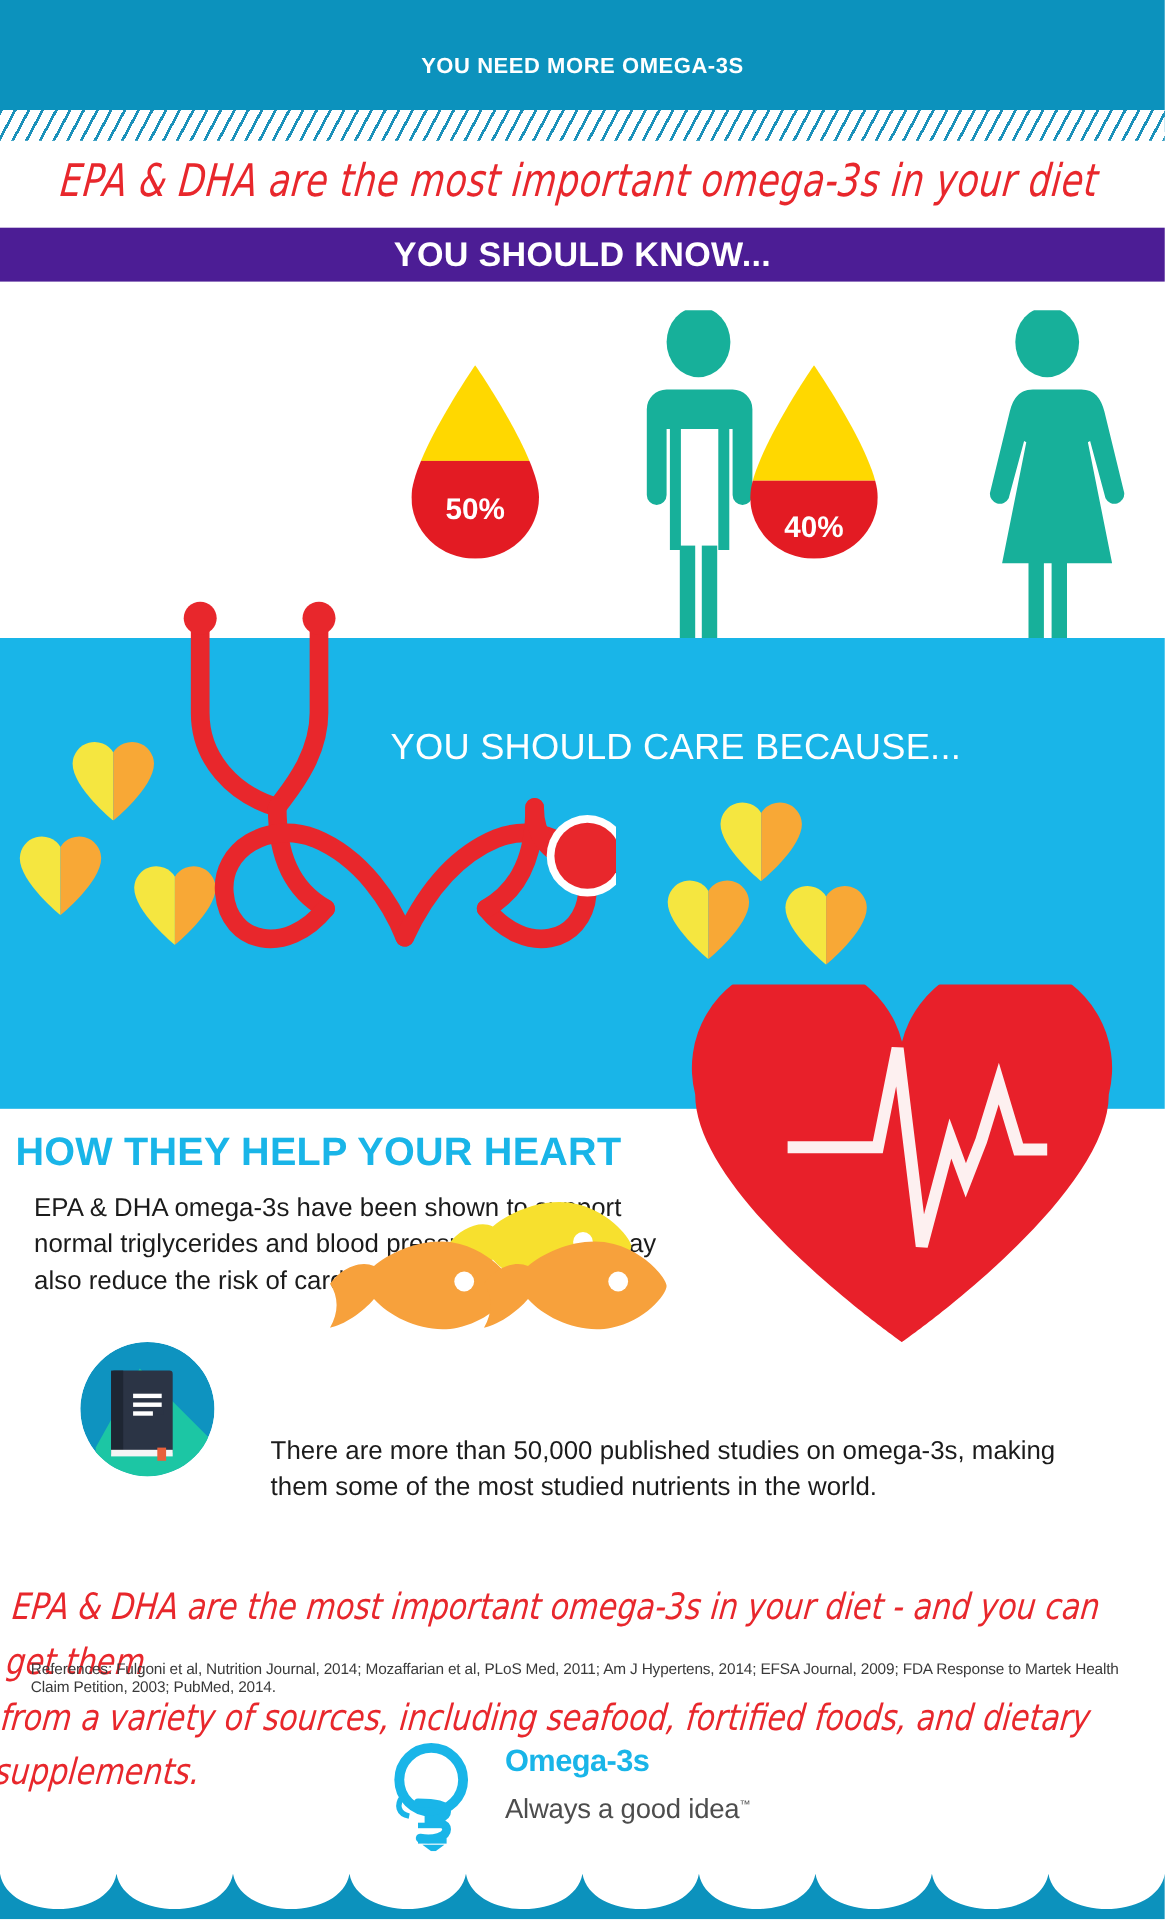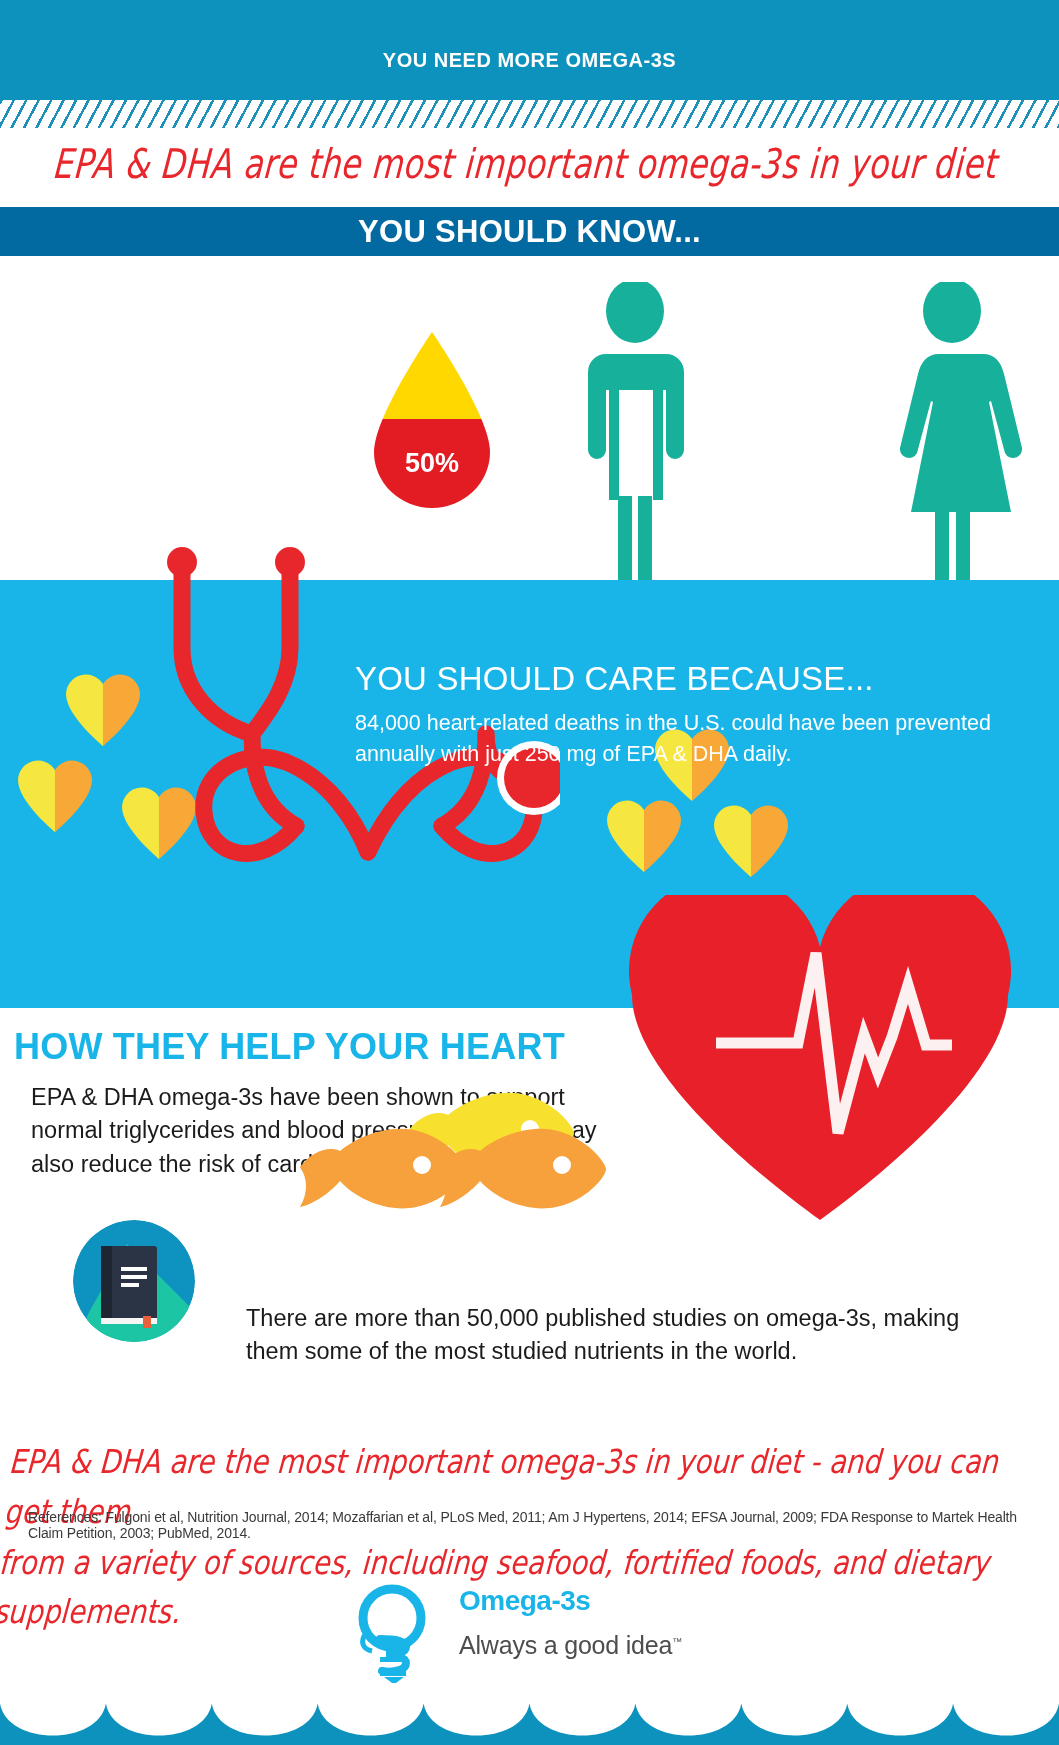--- a/index.html
+++ b/index.html
@@ -60,21 +60,21 @@
     letter-spacing: 0.4px;
     transform: skewX(-6deg) scaleY(1.28);
     transform-origin: center top;
   }
 
   
   .band-know {
     position: absolute;
     left: 0; top: 207px;
     width: 1059px; height: 49px;
-    background: #0369a1;
+    background: #4c1d95;
   }
   .band-know span {
     position: absolute;
     left: 0; top: 50%;
     transform: translateY(-50%);
     width: 100%;
     text-align: center;
     color: #ffffff;
     font-size: 31px;
     font-weight: bold;
@@ -239,20 +239,34 @@
         </clipPath>
       </defs>
       <g clip-path="url(#dclip1)">
         <rect x="0" y="0" width="132" height="89" fill="#ffd800"></rect>
         <rect x="0" y="89" width="132" height="89" fill="#e31b23"></rect>
       </g>
     </svg>
     <div class="drop-pct">50%</div>
   </div>
 
+  <div class="droplet" style="left:674px; top:330px;">
+    <svg width="132" height="178" viewBox="0 0 132 178">
+      <defs>
+        <clipPath id="dclip2">
+          <path d="M66 2 C66 2 124 86 124 122 A58 56 0 0 1 8 122 C8 86 66 2 66 2 Z"></path>
+        </clipPath>
+      </defs>
+      <g clip-path="url(#dclip2)">
+        <rect x="0" y="0" width="132" height="107" fill="#ffd800"></rect>
+        <rect x="0" y="107" width="132" height="71" fill="#e31b23"></rect>
+      </g>
+    </svg>
+    <div class="drop-pct" style="top:134px;">40%</div>
+  </div>
 
   <div class="band-care"></div>
 
   <svg style="position:absolute;left:64px;top:672px;" width="78" height="74" viewBox="0 0 78 74">
     <path d="M39 74 C39 74 2 44 2 22 A20 20 0 0 1 39 12 Z" fill="#f5e640"></path>
     <path d="M39 74 C39 74 76 44 76 22 A20 20 0 0 0 39 12 Z" fill="#f8a836"></path>
   </svg>
   <svg style="position:absolute;left:16px;top:758px;" width="78" height="74" viewBox="0 0 78 74">
     <path d="M39 74 C39 74 2 44 2 22 A20 20 0 0 1 39 12 Z" fill="#f5e640"></path>
     <path d="M39 74 C39 74 76 44 76 22 A20 20 0 0 0 39 12 Z" fill="#f8a836"></path>
@@ -285,21 +299,20 @@
       <path d="M282 286 C314 268 326 236 326 194"></path>
       <path d="M326 194 C326 224 344 238 358 238"></path>
     </g>
     <circle cx="22" cy="22" r="15" fill="#e8272c"></circle>
     <circle cx="130" cy="22" r="15" fill="#e8272c"></circle>
     <circle cx="374" cy="238" r="37" fill="#ffffff"></circle>
     <circle cx="374" cy="238" r="30" fill="#e8272c"></circle>
   </svg>
 
   <div class="care-title">YOU SHOULD CARE BECAUSE...</div>
-  <div class="care-body">84,000 heart-related deaths in the U.S. could have been prevented annually with just 250 mg of EPA &amp; DHA daily.</div>
 
   <svg style="position:absolute;left:620px;top:895px;" width="400" height="330" viewBox="0 0 400 330">
     <path d="M200 325 C200 325 12 194 12 100 A88 88 0 0 1 200 52 A88 88 0 0 1 388 100 C388 194 200 325 200 325 Z" fill="#e8202a"></path>
     <polyline points="96,148 178,148 196,58 218,238 244,140 258,178 272,142 288,90 306,150 332,150" fill="none" stroke="#fdf0f0" stroke-width="11" stroke-linejoin="miter"></polyline>
   </svg>
 
   <div class="heart-title">HOW THEY HELP YOUR HEART</div>
   <div class="heart-body">EPA &amp; DHA omega-3s have been shown to support normal triglycerides and blood pressure, and they may also reduce the risk of cardiovascular disease.</div>
 
   <svg style="position:absolute;left:404px;top:1087px;" width="172" height="90" viewBox="0 0 172 90">

